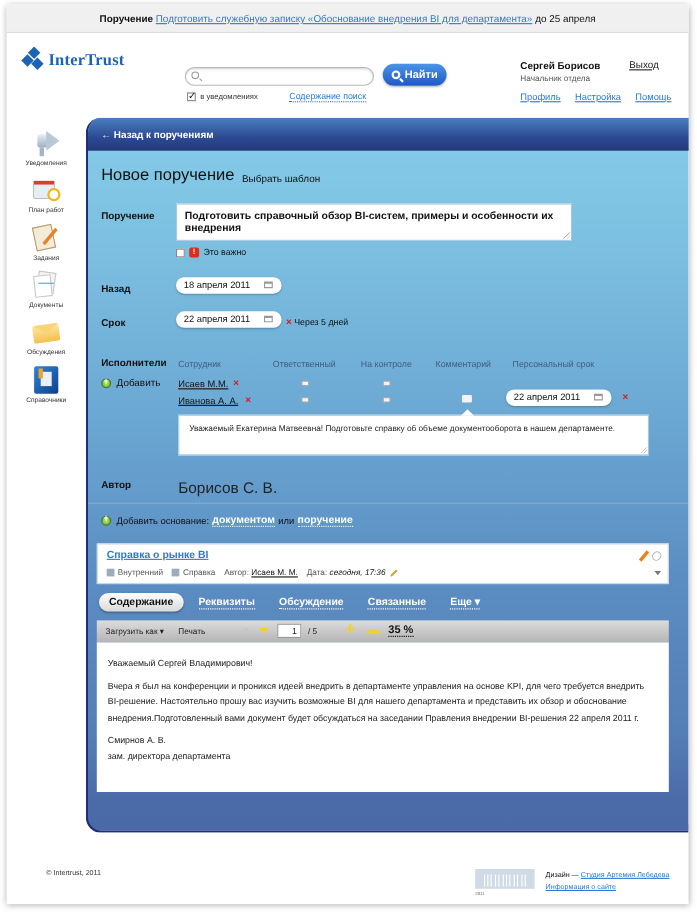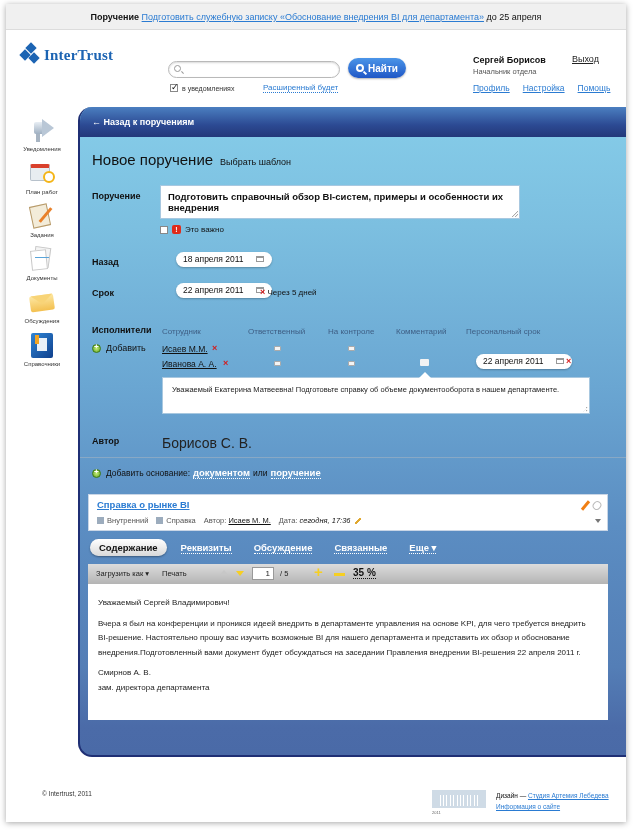--- a/index.html
+++ b/index.html
@@ -59,21 +59,21 @@
   .tmpl { position: absolute; left: 140px; top: 50px; font-size: 9px; color: #111; }
 
   .lbl { position: absolute; left: 12px; font-size: 9px; font-weight: bold; color: #111; }
   .task-box { position: absolute; left: 80px; top: 78px; width: 360px; height: 34px; background: #fff; border: 1px solid #a8c8e0;
               padding: 5px 7px; font-size: 9.5px; font-weight: bold; color: #111; }
   .resize { position: absolute; right: 1px; bottom: 1px; width: 6px; height: 6px;
             background: linear-gradient(135deg, transparent 50%, #aaa 50%, transparent 60%, transparent 75%, #aaa 75%, transparent 85%); }
   .important { position: absolute; left: 80px; top: 118px; display: flex; align-items: center; font-size: 8px; color: #111; }
   .imp-mark { width: 9px; height: 9px; background: #e02b1a; color: #fff; font-size: 7px; font-weight: bold; text-align: center; line-height: 9px; border-radius: 2px; margin-right: 4px; }
   .date-field { position: absolute; height: 15px; width: 96px; background: #fff; border-radius: 8px; box-shadow: 0 1px 2px rgba(0,0,0,0.25);
-                font-size: 8.5px; line-height: 15px; padding-left: 7px; color: #111; margin-left: 16px; }
+                font-size: 8.5px; line-height: 15px; padding-left: 7px; color: #111; }
   .cal { position: absolute; right: 8px; top: 4px; width: 8px; height: 6px; border: 1px solid #999; border-top-width: 2px; }
   .xred { color: #d51a1a; font-weight: bold; font-size: 9px; }
   .in5 { position: absolute; left: 180px; top: 180px; font-size: 8px; color: #111; }
 
   .col-h { position: absolute; top: 220px; font-size: 8px; color: #3e5e84; }
   .add-exec { position: absolute; left: 12px; top: 236px; display: flex; align-items: center; font-size: 9px; color: #111; }
   .plus { width: 9px; height: 9px; border-radius: 50%; background: radial-gradient(#c8ee7a, #5a9e1e); border: 1px solid #3e7a14; margin-right: 5px; position: relative; }
   .plus:after { content: "+"; position: absolute; left: 1px; top: -3px; color: #fff; font-size: 8px; font-weight: bold; }
   .emp { position: absolute; left: 82px; font-size: 8.5px; color: #111; text-decoration: underline; }
   .sq { position: absolute; width: 7px; height: 5px; background: #f4f4f4; border: 1px solid #aaa; border-radius: 1px; }
@@ -148,21 +148,21 @@
     <input type="text" placeholder="" style="">
   </div>
   <div class="find-btn">
     <span class="mag-w"></span>
     <span>Найти</span>
   </div>
   <div class="in-notif">
     <span class="cb checked"></span>
     <span>в уведомлениях</span>
   </div>
-  <span class="adv-search">Расширенный будет</span>
+  <span class="adv-search">Содержание поиск</span>
 
   <span class="user-name">Сергей Борисов</span>
   <span class="user-role">Начальник отдела</span>
   <span class="logout">Выход</span>
   <div class="ulinks">
     <span>Профиль</span>
     <span>Настройка</span>
     <span>Помощь</span>
   </div>
 

